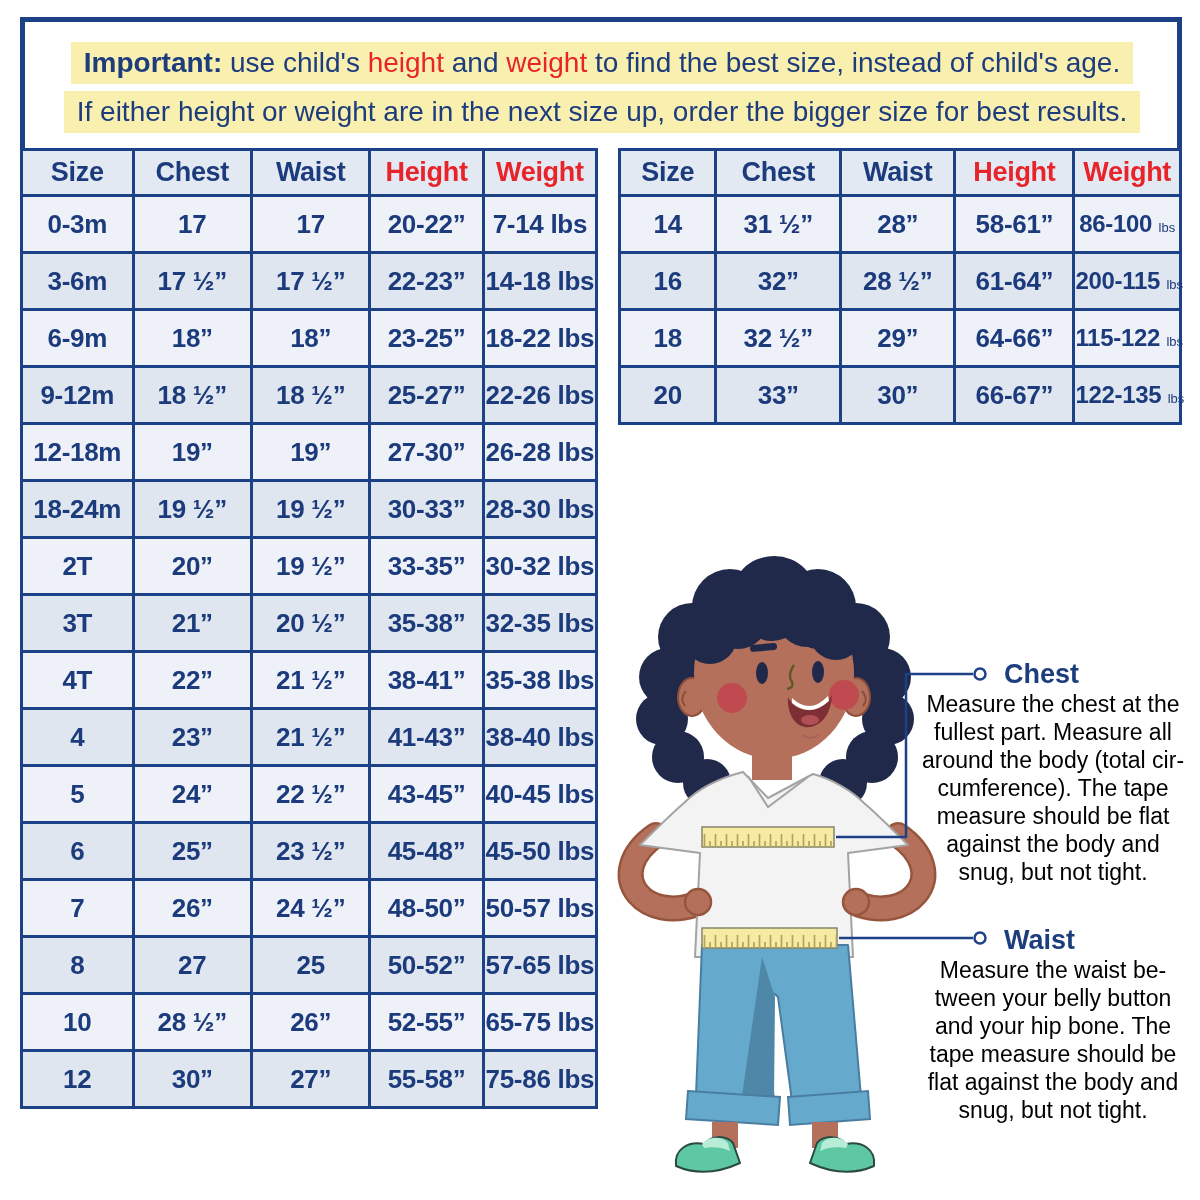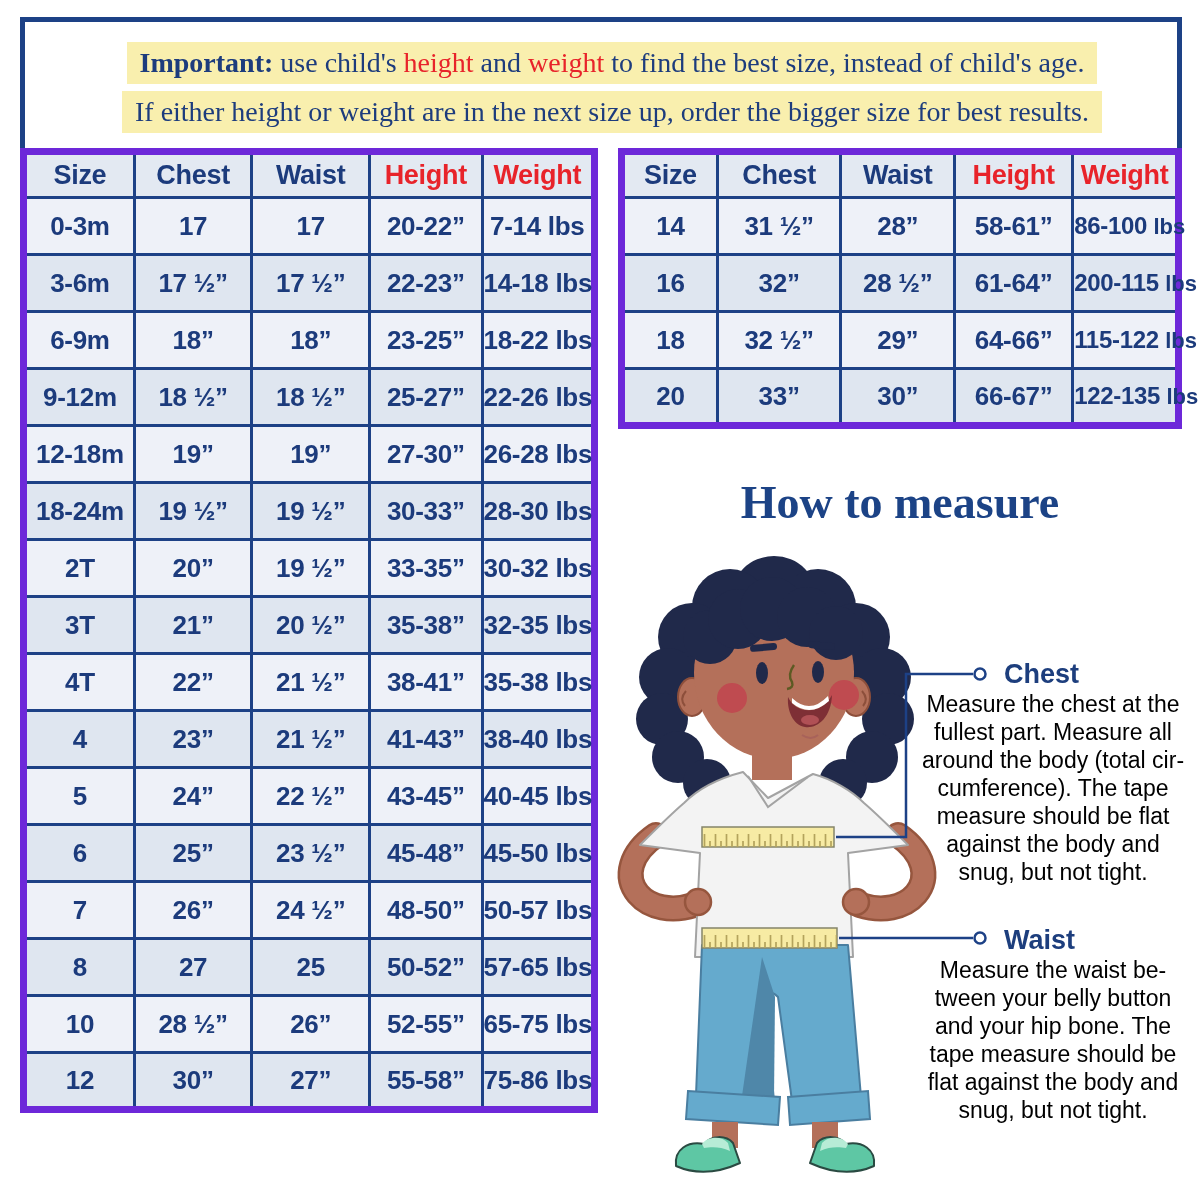--- a/index.html
+++ b/index.html
@@ -5,43 +5,43 @@
   * { margin:0; padding:0; box-sizing:border-box; }
   body { background:#ffffff; font-family:"Liberation Sans", sans-serif; }
   .canvas { position:relative; width:1200px; height:1200px; background:#fff; overflow:hidden; margin:0 auto; }
 
   
   .frame-top   { position:absolute; left:20px; top:17px; width:1162px; height:5px; background:#1d4186; }
   .frame-left  { position:absolute; left:20px; top:17px; width:5px; height:134px; background:#1d4186; }
   .frame-right { position:absolute; left:1177px; top:17px; width:5px; height:134px; background:#1d4186; }
 
   
-  .banner { position:absolute; left:42px; top:42px; width:1140px; text-align:center;font-family:Liberation Serif, serif; }
+  .banner { position:absolute; left:32px; top:42px; width:1140px; text-align:center; }
   .banner-line { margin-bottom:7px; }
   .hl { display:inline-block; background:#f9efae; color:#1d3c7d; font-size:28px; padding:5px 13px; line-height:1.15; }
   .hl b { font-weight:bold; }
   .red { color:#e8232a; }
 
   
   table.size-table { position:absolute; border-collapse:collapse; table-layout:fixed; background:#fff; }
   table.size-table th, table.size-table td {
     border:3px solid #1d4186; text-align:center; vertical-align:middle;
     font-weight:bold; color:#1c3b7c; white-space:nowrap; letter-spacing:-0.3px;
   }
-  table.size-table { border:7px solid #6d28d9;padding-left:43px; }
+  table.size-table { border:1px solid #6d28d9;padding-left:43px; }
   table.size-table th { background:#e3e9f2; font-size:27px; height:46px; }
   table.size-table th.red { color:#e8232a; }
   table.size-table td { font-size:26px; }
   #left-table  { left:20px;  top:148px; width:578px; }
   #right-table { left:618px; top:148px; width:564px; }
   #left-table td  { height:57px; }
   #right-table td { height:57px; }
   tbody tr:nth-child(odd)  td { background:#eef1f8; }
   tbody tr:nth-child(even) td { background:#dfe6f0; }
-  #right-table .unit { font-size:22px; font-weight:bold; letter-spacing:0; }
+  #right-table .unit { font-size:13px; font-weight:normal; letter-spacing:0; }
   #right-table td.weight-num { font-size:24px; }
 
   
   .measure-title { position:absolute; left:618px; top:476px; width:564px; text-align:center;
     font-family:"Liberation Serif", serif; font-weight:600; font-size:46px; color:#1c4386; }
   .measure-label { position:absolute; font-size:27px; font-weight:bold; color:#1d3e7d; }
   #chest-label { left:1004px; top:659px; }
   #waist-label { left:1004px; top:925px; }
   .measure-para { position:absolute; left:908px; width:290px; text-align:center;
     font-size:23px; line-height:28px; color:#000000; white-space:pre-line; }
@@ -240,21 +240,20 @@
         <tr>
           <td>20</td>
           <td>33”</td>
           <td>30”</td>
           <td>66-67”</td>
           <td class="weight-num"><span>122-135</span> <span class="unit">lbs</span></td>
         </tr>
       </tbody>
   </table>
 
-  <div class="measure-title">How to measure</div>
 
   <svg id="child-svg" width="330" height="660" viewBox="0 0 330 660">
     <defs>
       <pattern id="ticks1" patternUnits="userSpaceOnUse" x="90" y="282" width="11" height="20">
         <path d="M2.5 20 V7 M8 20 V14" stroke="#b3a35c" stroke-width="1.7" fill="none"></path>
       </pattern>
       <pattern id="ticks2" patternUnits="userSpaceOnUse" x="90" y="383" width="11" height="20">
         <path d="M2.5 20 V7 M8 20 V14" stroke="#b3a35c" stroke-width="1.7" fill="none"></path>
       </pattern>
     </defs>

